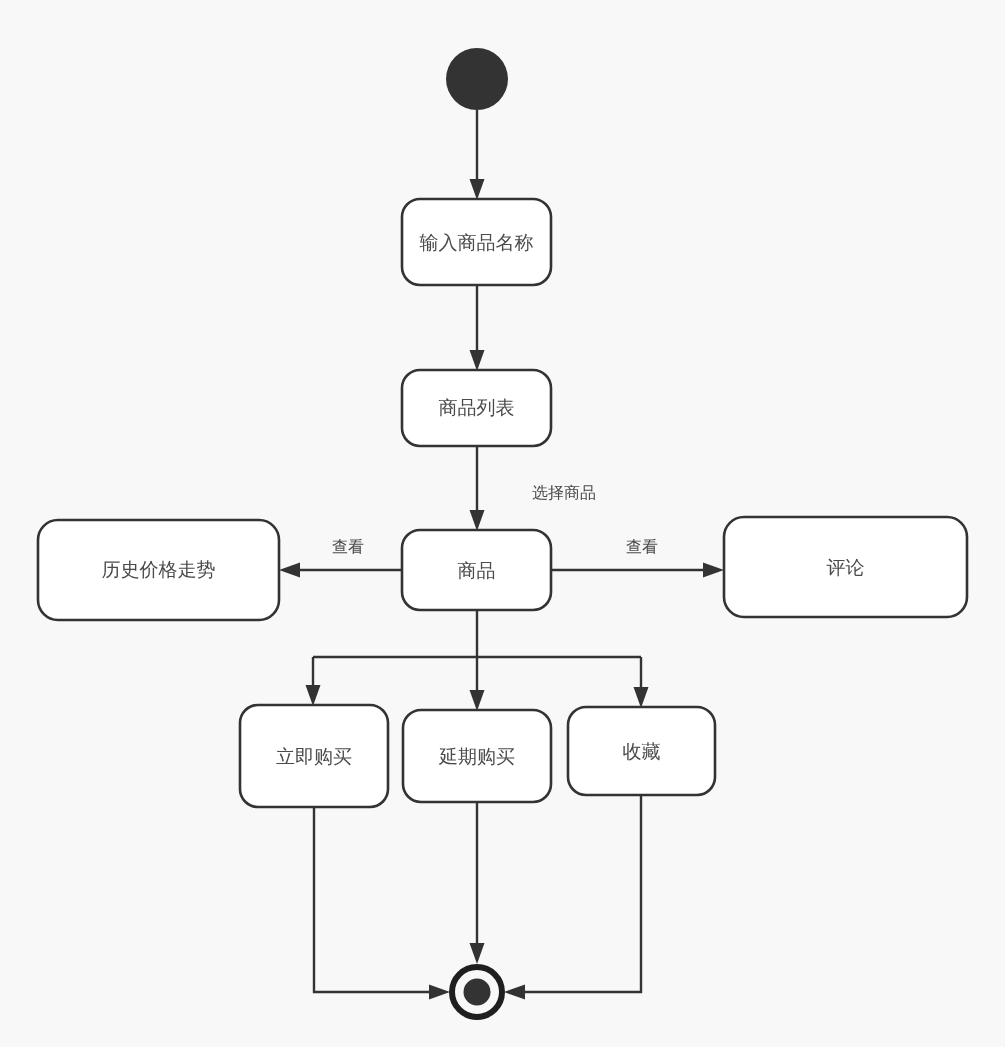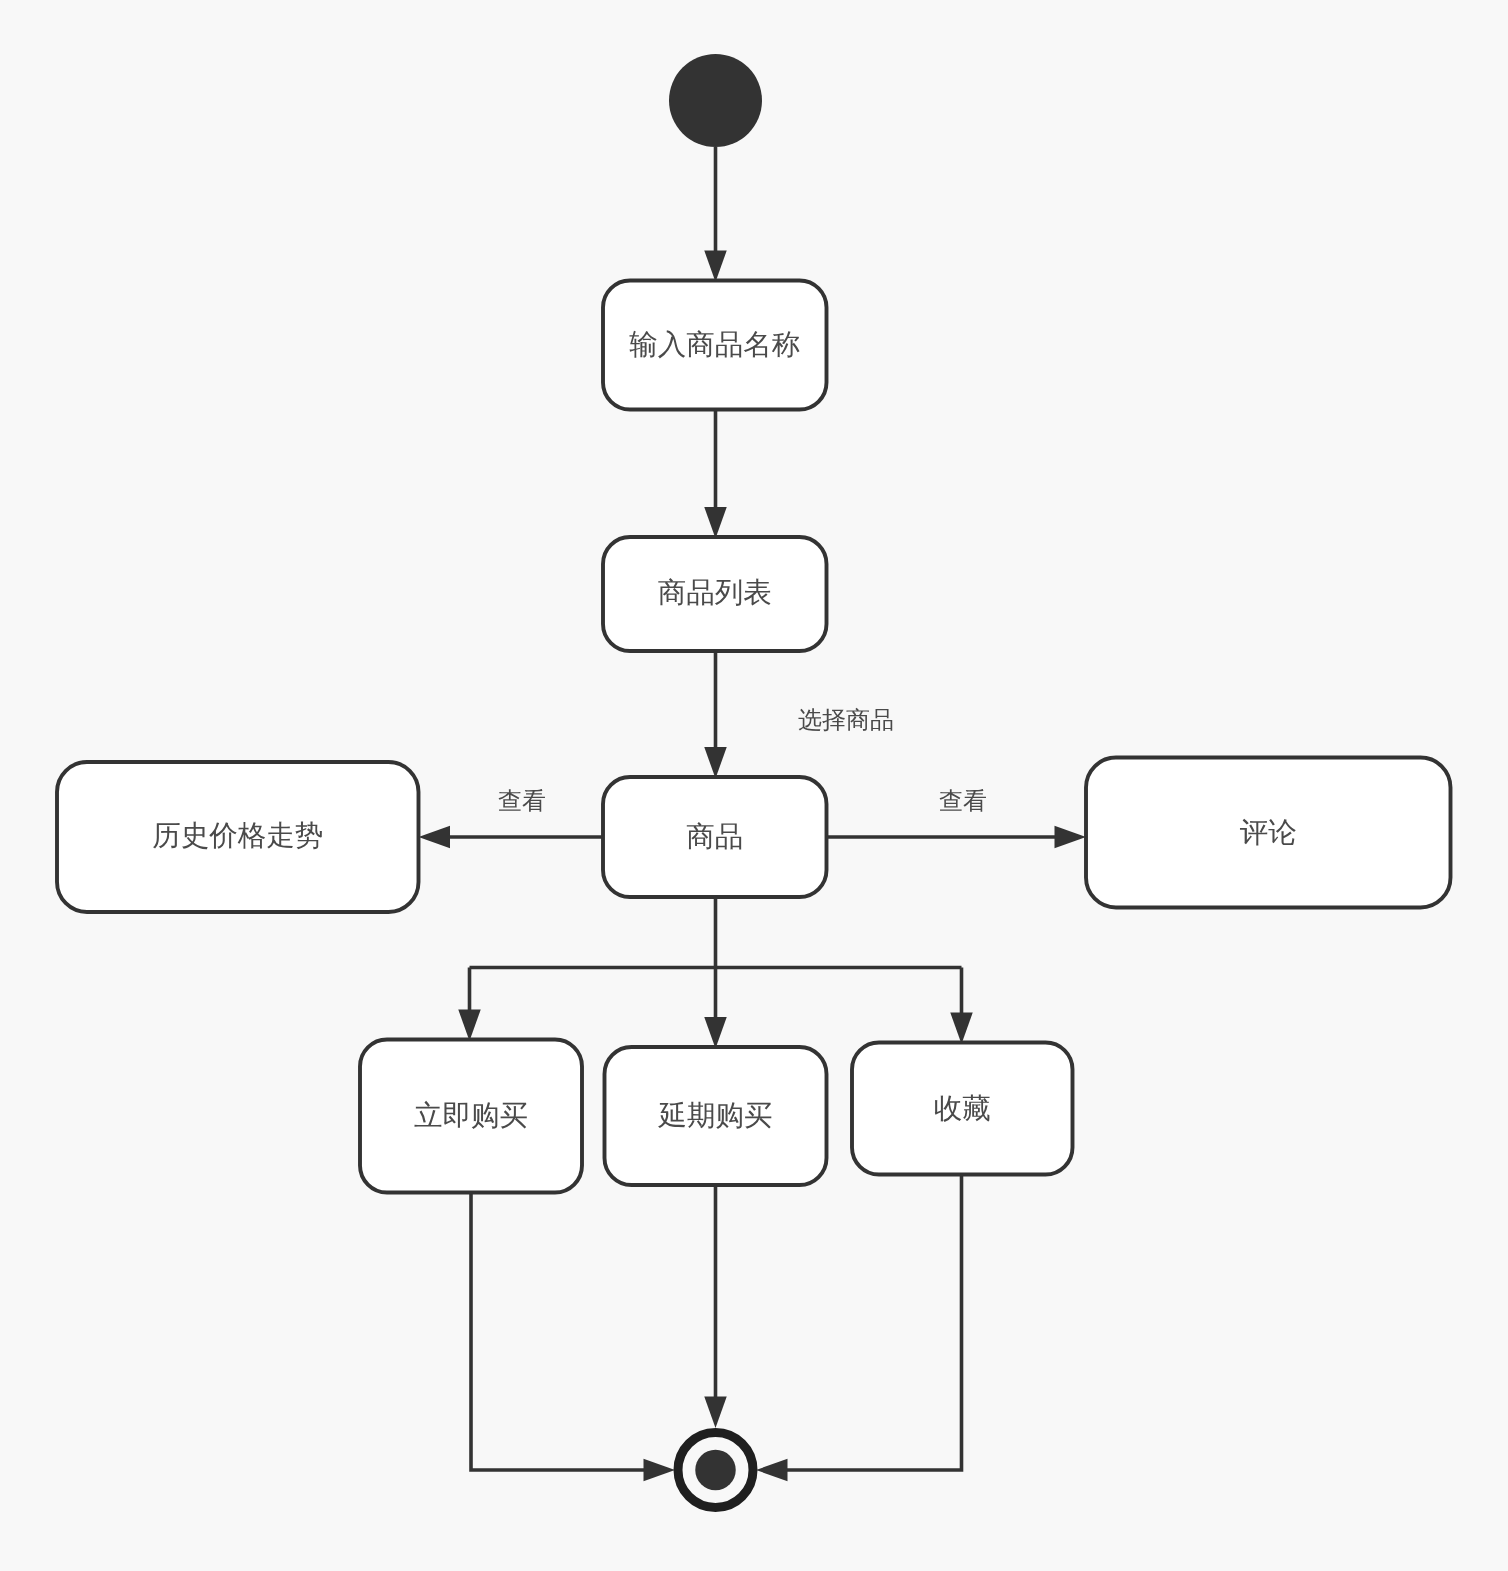--- a/index.html
+++ b/index.html
@@ -11,21 +11,21 @@
   body {
     width: 1005px;
     height: 1047px;
     position: relative;
     overflow: hidden;
     font-family: "DejaVu Sans", "Liberation Sans", sans-serif;
   }
   #diagram-root {
     position: absolute;
     left: 0;
-    top: 0;
+    top: 12px;
     width: 1005px;
     height: 919px;
     border-radius: 23px;
   }
   svg.diagram-svg {
     position: absolute;
     left: 0;
     top: 0;
     width: 1005px;
     height: 1047px;

